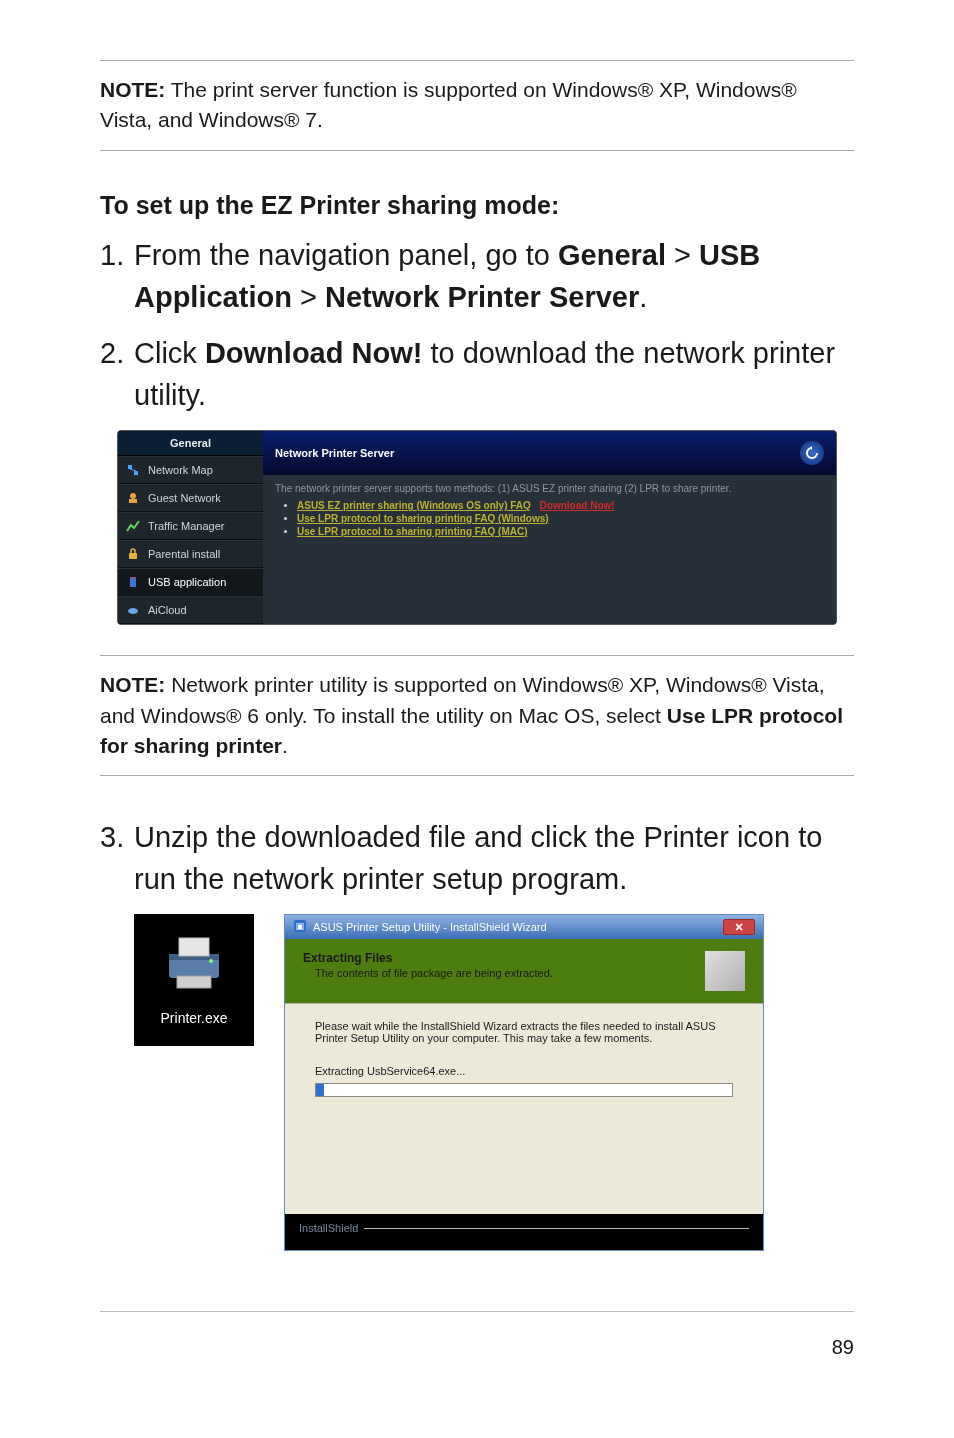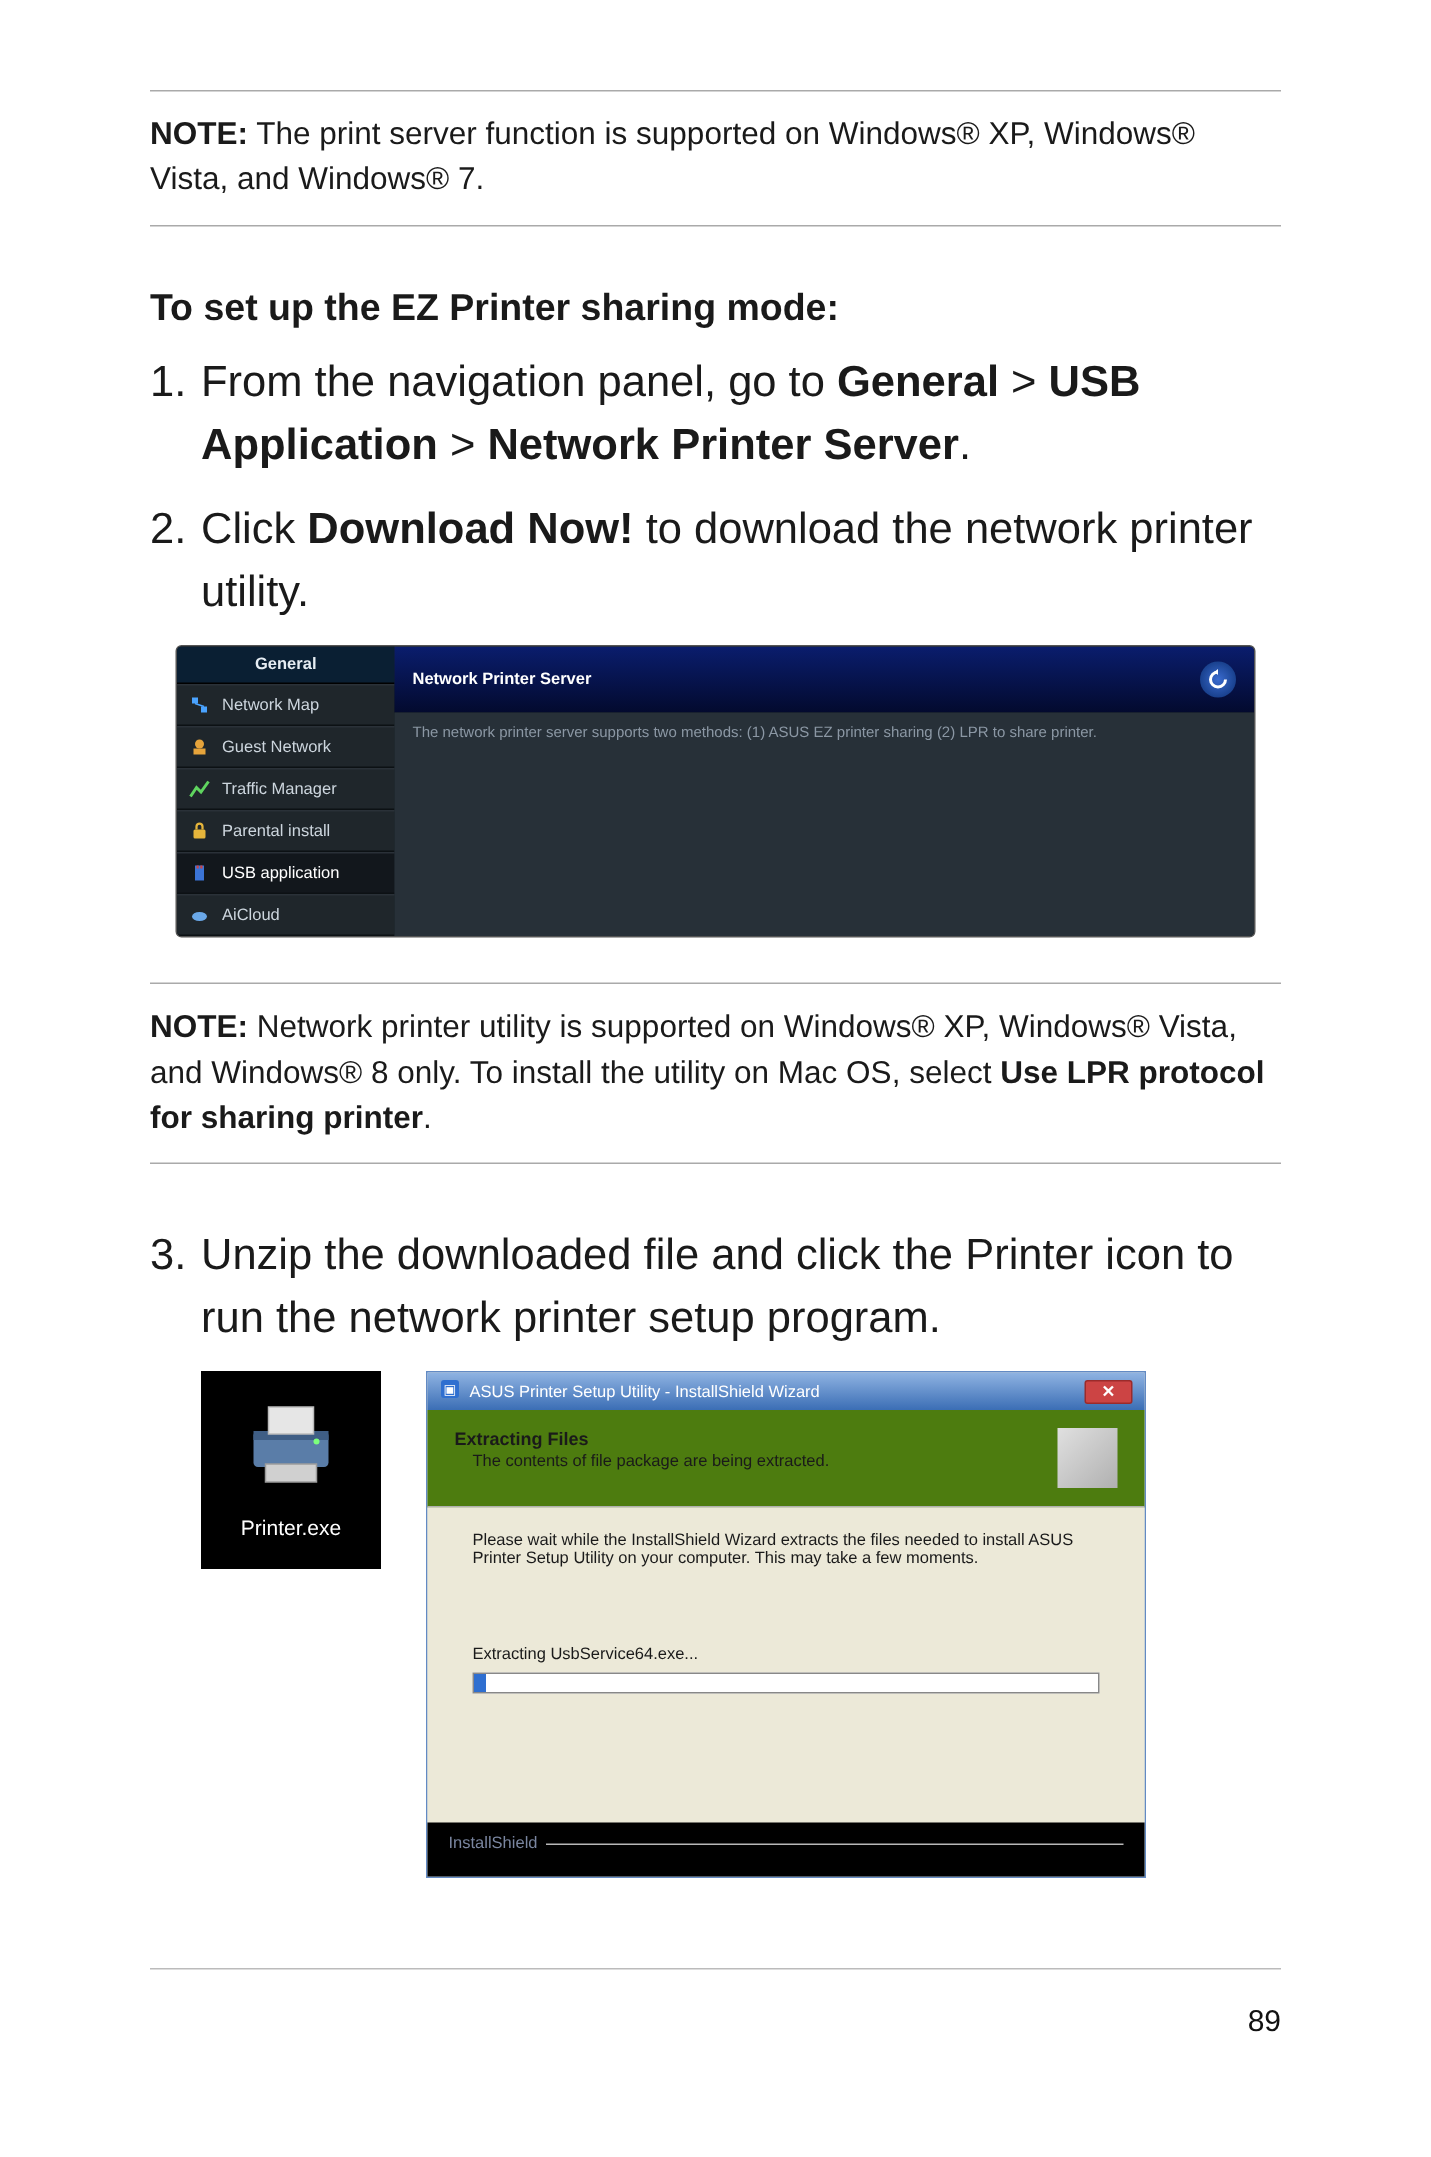--- a/index.html
+++ b/index.html
@@ -299,26 +299,38 @@
       <span>Network Printer Server</span>
       <span class="refresh">
         <svg width="14" height="14" viewBox="0 0 14 14">
             <path d="M7 2 a5 5 0 1 0 5 5" fill="none" stroke="#fff" stroke-width="2"></path>
             <polygon points="7,0 7,4 4.5,2" fill="#fff"></polygon>
           </svg>
       </span>
     </div>
     <div class="router-body">
       <div class="desc">The network printer server supports two methods: (1) ASUS EZ printer sharing (2) LPR to share printer.</div>
+      <ul>
+        <li>
+          <a class="faq">ASUS EZ printer sharing (Windows OS only) FAQ</a>
+          <a class="dl">Download Now!</a>
+        </li>
+        <li>
+          <a class="faq">Use LPR protocol to sharing printing FAQ (Windows)</a>
+        </li>
+        <li>
+          <a class="faq">Use LPR protocol to sharing printing FAQ (MAC)</a>
+        </li>
+      </ul>
     </div>
   </div>
 </div>
 
 <div class="note-block">
-  <b>NOTE:</b><span> Network printer utility is supported on Windows® XP, Windows® Vista, and Windows® 8 only. To install the utility on Mac OS, select </span><b>Use LPR protocol for sharing printer</b><span>.</span>
+  <b>NOTE:</b><span> Network printer utility is supported on Windows® XP, Windows® Vista, and Windows® 6 only. To install the utility on Mac OS, select </span><b>Use LPR protocol for sharing printer</b><span>.</span>
 </div>
 
 <ol class="steps" start="3" style="counter-reset: step 2;">
   <li>
     <span>Unzip the downloaded file and click the Printer icon to run the network printer setup program.</span>
   </li>
 </ol>
 
 <div class="step3-wrap">
   <div class="printer-icon-box">
@@ -344,21 +356,21 @@
       <span class="close">✕</span>
     </div>
     <div class="wizard-header">
       <div class="txt">
         <b>Extracting Files</b>
         <div>The contents of file package are being extracted.</div>
       </div>
       <div class="cube"></div>
     </div>
     <div class="wizard-body">
-      <div style="margin-bottom:52px;">Please wait while the InstallShield Wizard extracts the files needed to install ASUS Printer Setup Utility on your computer.  This may take a few moments.</div>
+      <div style="margin-bottom:21px;">Please wait while the InstallShield Wizard extracts the files needed to install ASUS Printer Setup Utility on your computer.  This may take a few moments.</div>
       <div>Extracting UsbService64.exe...</div>
       <div class="progress-bar">
         <div class="fill"></div>
       </div>
     </div>
     <div class="wizard-footer">
       <div class="fieldset-label">
         <span>InstallShield</span>
         <span class="line"></span>
       </div>

